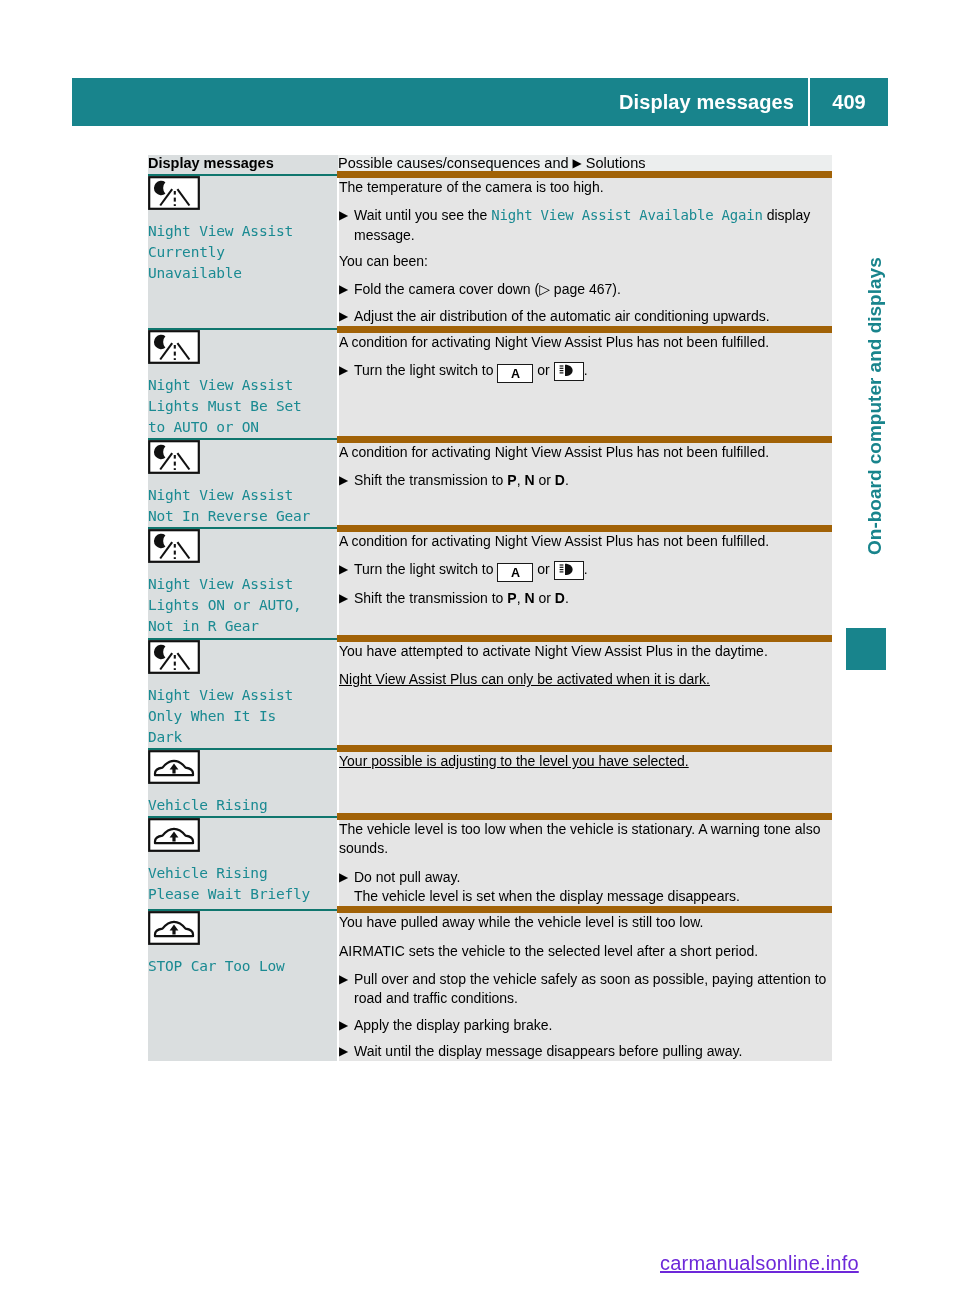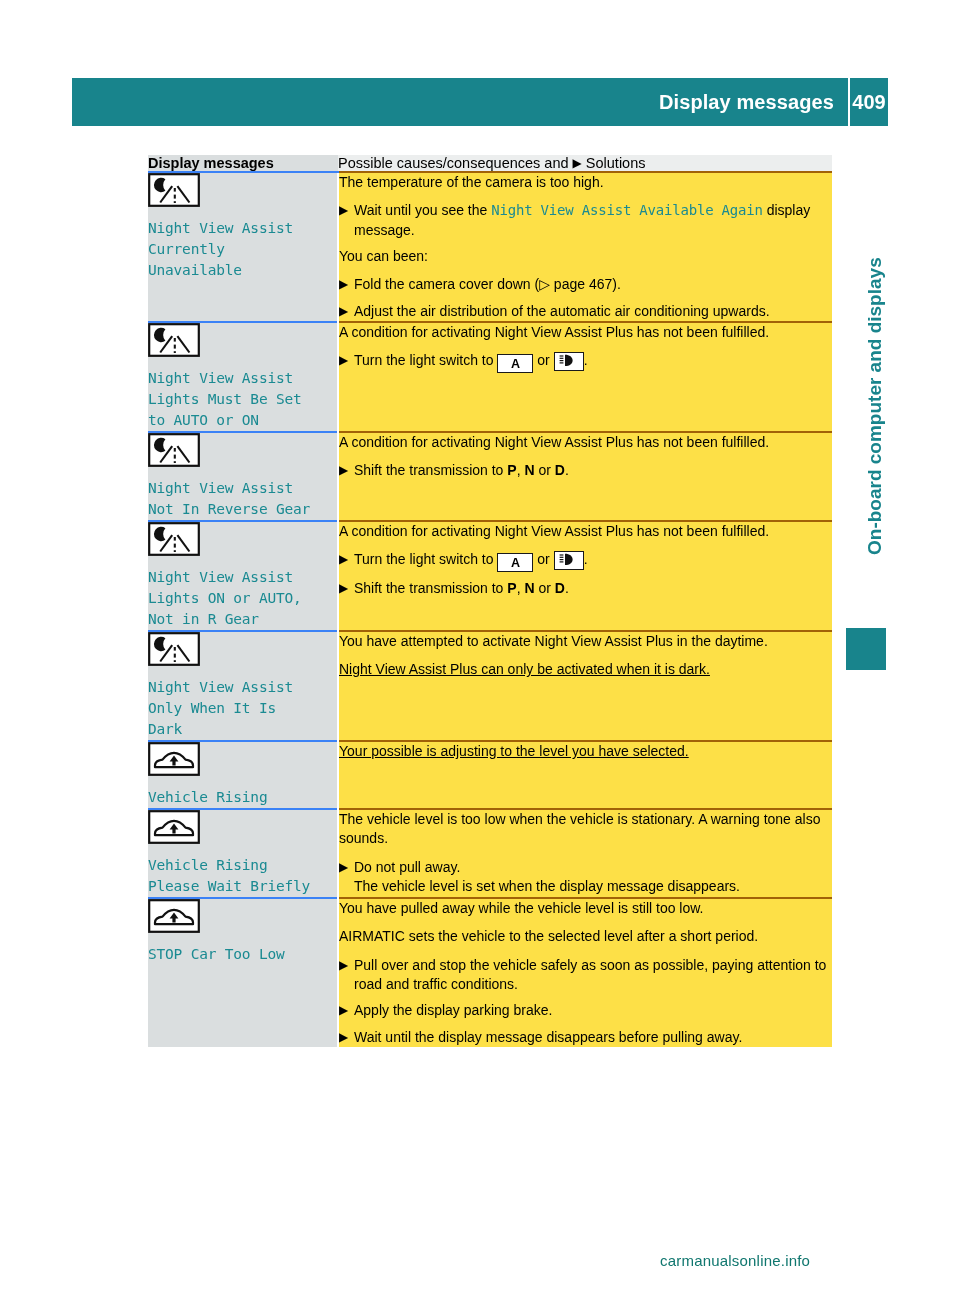--- a/index.html
+++ b/index.html
@@ -38,21 +38,21 @@
   #header-divider {
     width: 2px;
     height: 48px;
     background: #ffffff;
     flex: 0 0 auto;
   }
   #header-page {
     color: #ffffff;
     font-size: 20px;
     font-weight: bold;
-    width: 38px;
+    width: 78px;
     text-align: center;
     white-space: nowrap;
   }
 
   
   #side-tab {
     position: absolute;
     left: 846px;
     top: 200px;
     width: 40px;
@@ -113,26 +113,26 @@
     background: #eceeee;
     padding: 10px 10px 10px 12px;
     font-size: 14.5px;
     font-weight: normal;
     color: #000;
     text-align: left;
   }
   td.cell-left {
     background: #dadedf;
     padding: 13px 10px 16px 10px;
-    border-top: 2px solid #3b82f6;
+    border-top: 2px solid #0f766e;
   }
   td.cell-right {
-    background: #fde047;
+    background: #e5e5e5;
     padding: 13px 10px 16px 12px;
-    border-top: 2px solid #a16207;
+    border-top: 7px solid #a16207;
     border-left: 2px solid #ffffff;
     margin-top: 29px;
   }
 
   
   .dmsg {
     font-family: "DejaVu Sans Mono", monospace;
     color: #1a8a92;
     font-size: 14.5px;
     line-height: 1.45;
@@ -207,24 +207,25 @@
   
   .sym {
     display: block;
   }
 
   
   #watermark {
     position: absolute;
     left: 660px;
     top: 1252px;
-    font-size: 15px;
-    color: #0f766e;
+    font-size: 20px;
+    color: #6d28d9;
     font-family: "Liberation Sans", sans-serif;
     letter-spacing: 0.2px;
+    text-decoration: underline;
   }
 </style>
 </head>
 <body>
 
 <div id="header-band">
   <span id="header-title">Display messages</span>
   <span id="header-divider"></span>
   <span id="header-page">409</span>
 </div>

